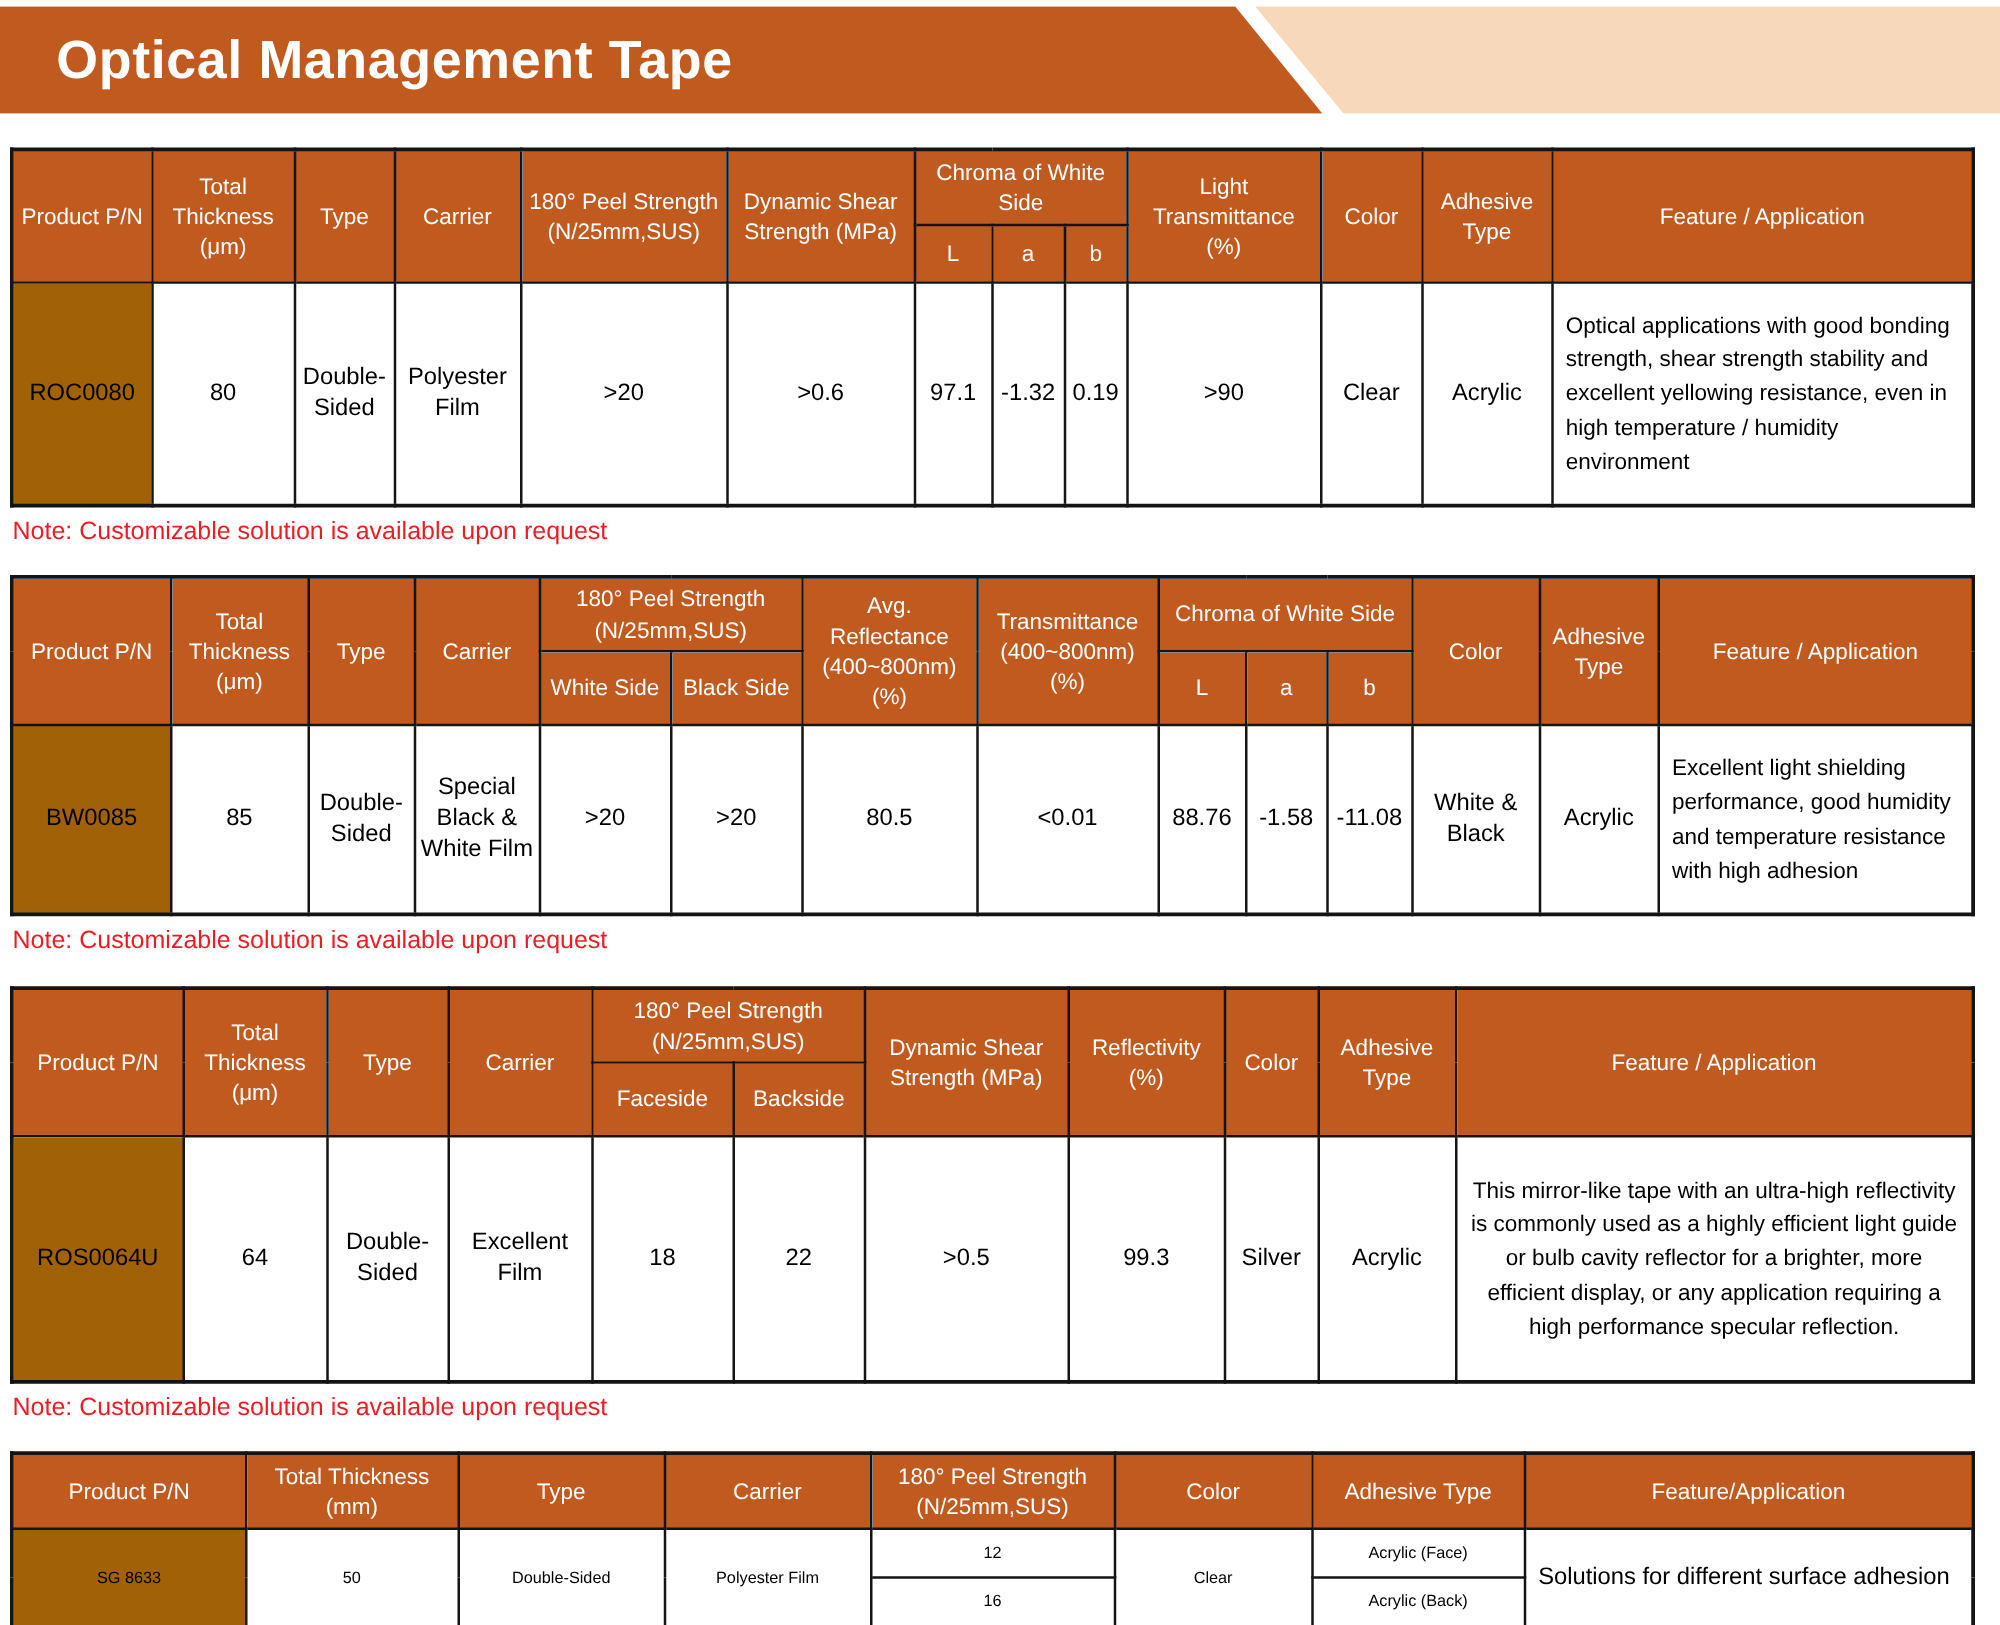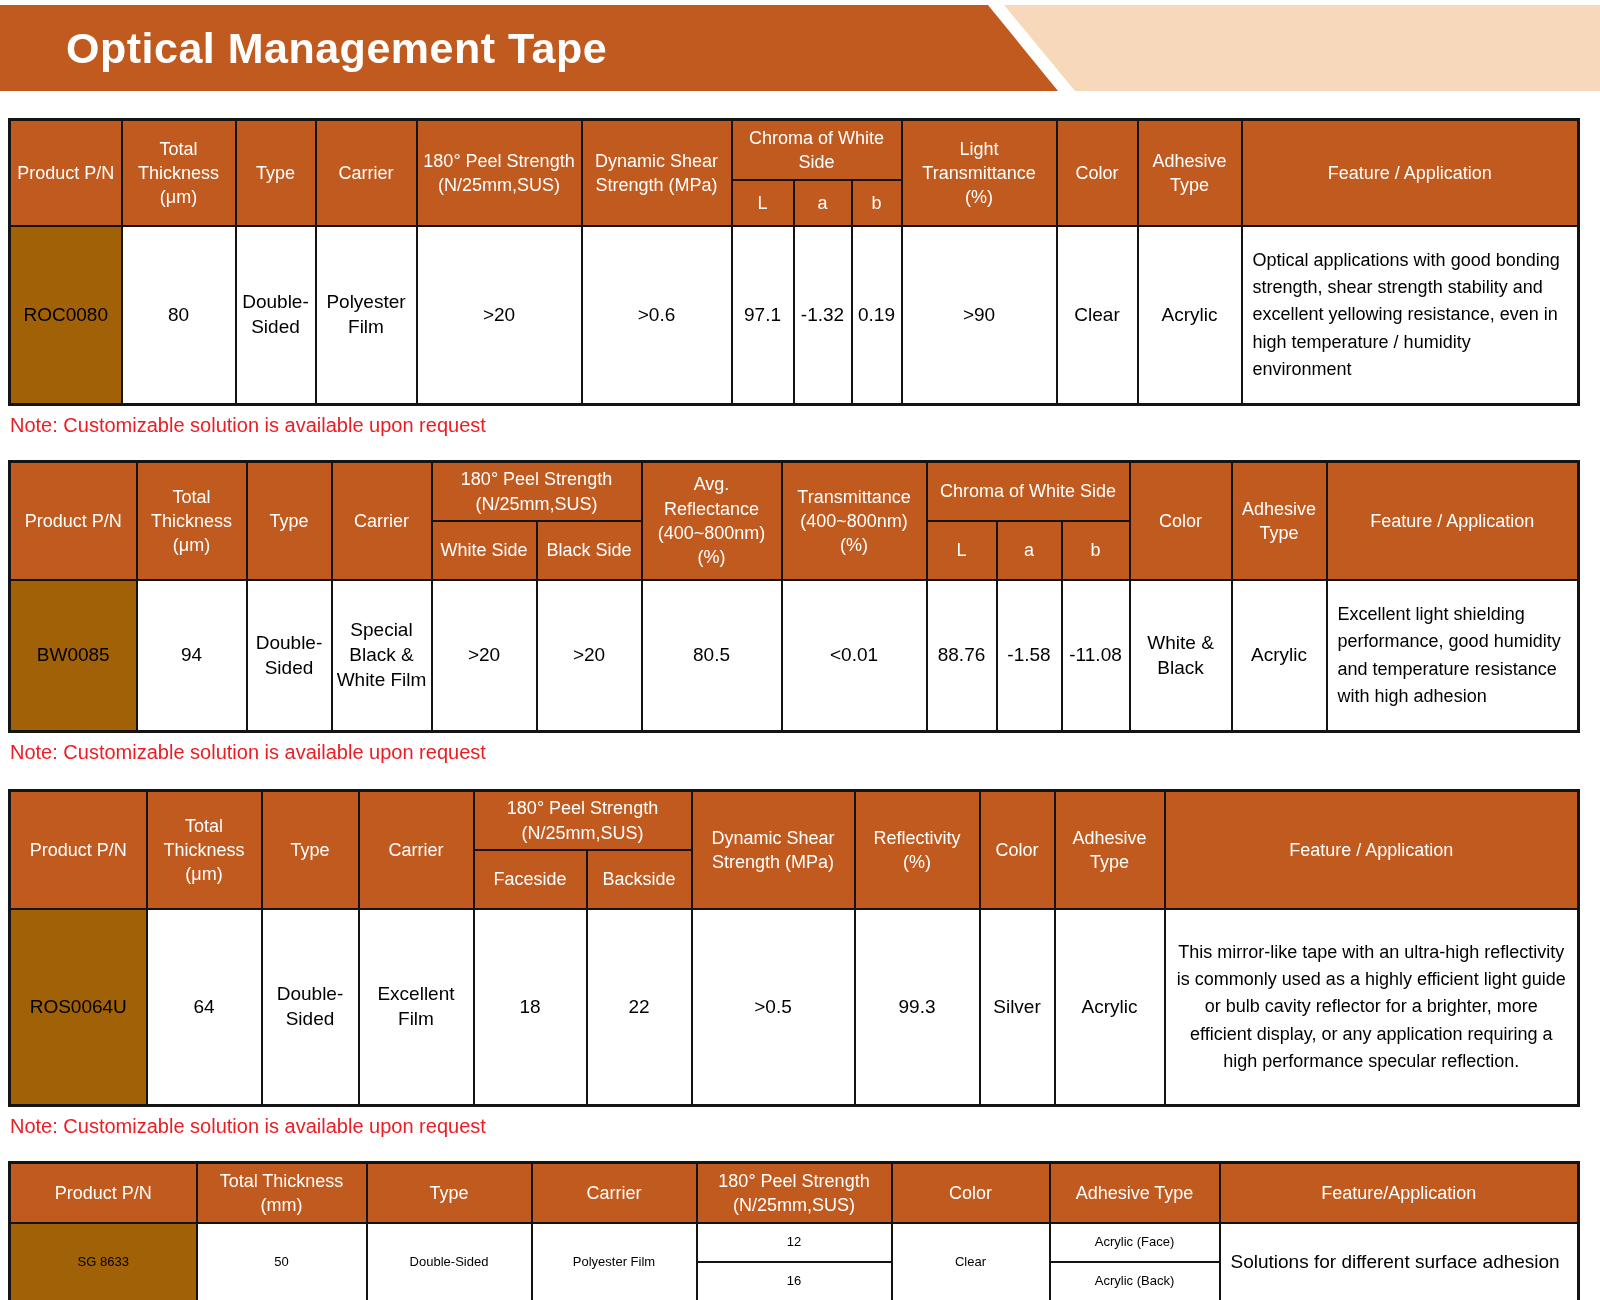--- a/index.html
+++ b/index.html
@@ -4,21 +4,21 @@
 <style>
   html,body{margin:0;padding:0;background:#ffffff;}
   body{width:1600px;height:1300px;font-family:"Liberation Sans",sans-serif;overflow:hidden;}
 
   
   .banner{position:relative;height:86px;margin-top:5px;width:1600px;}
   .banner-orange{position:absolute;left:0;top:0;height:100%;width:1060px;background:#C05A1F;
     clip-path:polygon(0 0,988px 0,1058px 100%,0 100%);}
   .banner-peach{position:absolute;left:1004px;right:0;top:0;height:100%;background:#F7D8BA;
     clip-path:polygon(0 0,100% 0,100% 100%,71px 100%);}
-  .banner h1{margin:0;padding-left:66px;line-height:86px;font-size:43px;font-weight:bold;color:#ffffff;letter-spacing:0.5px;}
+  .banner h1{margin:0;padding-left:45px;line-height:86px;font-size:43px;font-weight:bold;color:#ffffff;letter-spacing:0.5px;}
 
   
   .section{margin-left:8px;width:1569px;}
   table{border-collapse:collapse;table-layout:fixed;width:1569px;border:3px solid #141414;}
   th,td{border:2px solid #141414;overflow:hidden;}
   th{background:#C05A1F;color:#ffffff;font-weight:normal;font-size:18px;line-height:1.35;text-align:center;vertical-align:middle;padding:2px 4px;}
   td{font-size:19px;color:#000000;text-align:center;vertical-align:middle;padding:2px 4px;line-height:1.3;}
   td.pn{background:#a16207;}
   td.feature{text-align:left;font-size:18px;line-height:1.52;padding:4px 10px;}
   .t4 td{font-size:13px;}
@@ -137,21 +137,21 @@
     </tr>
     <tr class="hr2">
       <th>White Side</th>
       <th>Black Side</th>
       <th>L</th>
       <th>a</th>
       <th>b</th>
     </tr>
     <tr class="dr">
       <td class="pn">BW0085</td>
-      <td>94</td>
+      <td>85</td>
       <td>Double-Sided</td>
       <td>Special Black &amp; White Film</td>
       <td>&gt;20</td>
       <td>&gt;20</td>
       <td>80.5</td>
       <td>&lt;0.01</td>
       <td>88.76</td>
       <td>-1.58</td>
       <td>-11.08</td>
       <td>White &amp; Black</td>

